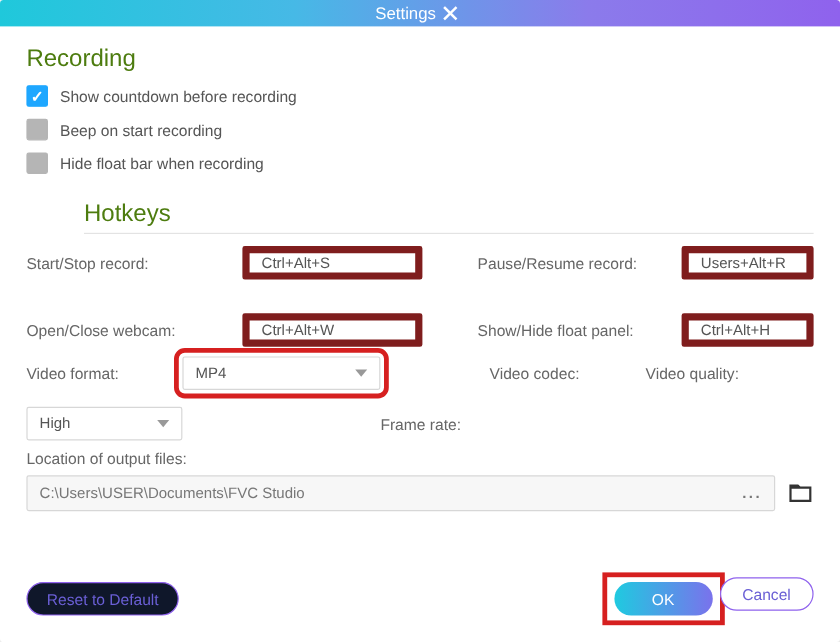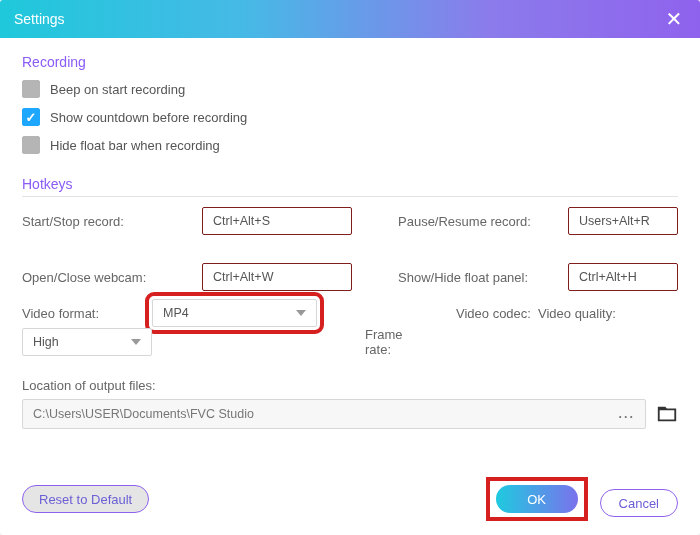--- a/index.html
+++ b/index.html
@@ -1,69 +1,69 @@
 <!DOCTYPE html>
 <html><head>
 <meta charset="utf-8">
 <style>
   * { box-sizing: border-box; margin: 0; padding: 0; font-family: -apple-system, BlinkMacSystemFont, "Segoe UI", Arial, sans-serif; }
   body { background: #f5f5f5; width: 700px; height: 535px; overflow: hidden; }
   .window { width: 700px; height: 535px; background: #fff; box-shadow: 0 2px 10px rgba(0,0,0,0.1); border-radius: 3px; overflow: hidden; display: flex; flex-direction: column; }
-  .titlebar { height: 38px; background: linear-gradient(90deg, #1fc8db 0%, #46b9e6 35%, #8b7beb 70%, #8f62ed 100%); display: flex; align-items: center; justify-content: space-between; padding: 0 14px; }
+  .titlebar { height: 22px; background: linear-gradient(90deg, #1fc8db 0%, #46b9e6 35%, #8b7beb 70%, #8f62ed 100%); display: flex; align-items: center; justify-content: center; padding: 0 14px; }
   .titlebar-title { color: #fff; font-size: 14px; font-weight: 400; }
   .close-btn { color: #fff; font-size: 20px; cursor: pointer; width: 24px; text-align: center; }
   .content { flex: 1; padding: 16px 22px 0 22px; overflow: auto; }
-  .section-title { font-size: 14px; color: #8b5cf6; font-weight: 400; margin-bottom: 10px; }
+  .section-title { font-size: 20px; color: #4d7c0f; font-weight: 400; margin-bottom: 10px; }
   .divider-under { border-bottom: 1px solid #e3e3e3; padding-bottom: 4px; margin-bottom: 10px; }
   .check-row { display: flex; align-items: center; gap: 10px; margin-bottom: 10px; font-size: 13px; color: #555; }
   .checkbox { width: 18px; height: 18px; border: 1px solid #bdbdbd; border-radius: 2px; display: flex; align-items: center; justify-content: center; cursor: pointer; background: #fff; }
   .checkbox.checked { background: #1ea7ff; border-color: #1ea7ff; }
   .checkbox.checked::after { content: "✓"; color: #fff; font-size: 13px; font-weight: bold; }
   .checkbox.unchecked { background: #b5b5b5; border-color: #b5b5b5; }
-  .section-gap { margin-top: 22px; }
+  .section-gap { margin-top: 22px; margin-left: 48px; }
   .hotkey-grid { display: grid; grid-template-columns: 180px 150px 1fr 170px 110px; row-gap: 28px; align-items: center; font-size: 13px; color: #666; margin-top: 8px; }
-  .hk-input { border: 1px solid #7f1d1d; border-radius: 2px; height: 28px; padding: 0 10px; font-size: 12.5px; color: #555; background: #fff; display: flex; align-items: center; }
+  .hk-input { border: 6px solid #7f1d1d; border-radius: 2px; height: 28px; padding: 0 10px; font-size: 12.5px; color: #555; background: #fff; display: flex; align-items: center; }
   .hk-label2 { text-align: left; padding-left: 40px; }
-  .output-grid { display: grid; grid-template-columns: 130px 165px 1fr 130px 140px; align-items: center; font-size: 13px; color: #666; margin-top: 8px; }
+  .output-grid { display: grid; grid-template-columns: 130px 165px 1fr 130px 140px; row-gap: 14px; align-items: center; font-size: 13px; color: #666; margin-top: 8px; }
   .select-box { border: 1px solid #d7d7d7; border-radius: 2px; height: 28px; padding: 0 10px; font-size: 12.5px; color: #555; background: #fff; display: flex; align-items: center; justify-content: space-between; cursor: pointer; position: relative; }
   .chevron { width: 0; height: 0; border-left: 5px solid transparent; border-right: 5px solid transparent; border-top: 6px solid #999; margin-left: 8px; }
   .highlight-red { outline: 4px solid #d62020; outline-offset: 3px; }
-  .loc-row { margin-top: 21px; }
+  .loc-row { margin-top: 8px; }
   .loc-label { font-size: 13px; color: #666; margin-bottom: 6px; }
   .loc-bar { display: flex; align-items: center; gap: 10px; }
   .loc-input { flex: 1; border: 1px solid #d7d7d7; background: #f7f7f7; border-radius: 2px; height: 30px; padding: 0 10px; font-size: 12.5px; color: #777; display: flex; align-items: center; justify-content: space-between; }
   .dots { letter-spacing: 2px; font-weight: bold; }
   .folder-icon svg { width: 22px; height: 22px; fill: #333; display: block; }
   .footer { padding: 18px 22px; display: flex; align-items: center; justify-content: space-between; border-top: none; }
-  .reset-btn { border: 1.5px solid #8f62ed; color: #6a5fd5; background: #e5e5e5; border-radius: 16px; height: 28px; padding: 0 16px; font-size: 13px; cursor: pointer; }
-  .right-btns { display: flex; align-items: flex-end; gap: 16px; }
+  .reset-btn { border: 1.5px solid #8f62ed; color: #6a5fd5; background: #0f172a; border-radius: 16px; height: 28px; padding: 0 16px; font-size: 13px; cursor: pointer; }
+  .right-btns { display: flex; align-items: flex-start; }
   .ok-btn { background: linear-gradient(90deg, #1fcae0 0%, #7a72ec 100%); color: #fff; border: none; border-radius: 16px; height: 28px; width: 82px; font-size: 13px; cursor: pointer; }
   .ok-wrap { outline: 4px solid #d62020; padding: 4px 6px; }
   .cancel-btn { border: 1.5px solid #8f62ed; color: #6a5fd5; background: #fff; border-radius: 16px; height: 28px; padding: 0 18px; font-size: 13px; cursor: pointer; }
-  .out-label2 { padding-left: 40px; margin-left: 48px; }
+  .out-label2 { padding-left: 40px; }
 </style>
 </head>
 <body>
 
 <div class="window">
   <div class="titlebar">
     <span class="titlebar-title">Settings</span>
     <span class="close-btn">✕</span>
   </div>
 
   <div class="content">
 
     <div class="section-title">Recording</div>
     <div class="check-row">
+      <span class="checkbox checked"></span>
+      <span>Show countdown before recording</span>
+    </div>
+    <div class="check-row">
       <span class="checkbox unchecked"></span>
       <span>Beep on start recording</span>
-    </div>
-    <div class="check-row">
-      <span class="checkbox checked"></span>
-      <span>Show countdown before recording</span>
     </div>
     <div class="check-row">
       <span class="checkbox unchecked"></span>
       <span>Hide float bar when recording</span>
     </div>
 
     <div class="section-title divider-under section-gap">Hotkeys</div>
     <div class="hotkey-grid">
       <span>Start/Stop record:</span>
       <div class="hk-input">Ctrl+Alt+S</div>

